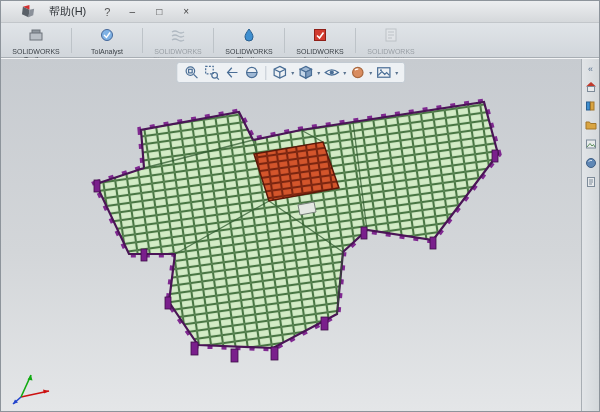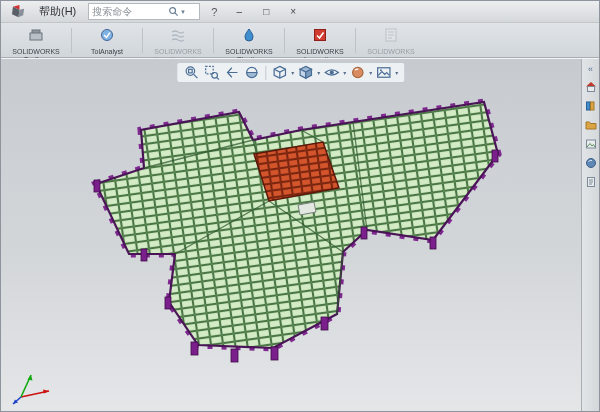--- a/index.html
+++ b/index.html
@@ -4,21 +4,21 @@
 <style>
   * { margin:0; padding:0; box-sizing:border-box; }
   html,body { width:600px; height:412px; overflow:hidden;
     font-family:"Liberation Sans", sans-serif; background:#d9dce0; }
   .app { width:600px; height:412px; display:flex; flex-direction:column;
     border:1px solid #8d949b; background:#d9dce0; }
 
   
   .titlebar { height:22px; flex:0 0 22px; display:flex; align-items:center;
     background:linear-gradient(#eceef0,#d5d8db); font-size:11px; color:#333;
-    padding:0 10px; gap:6px; border-bottom:1px solid #c2c6ca; }
+    padding:0 20px; gap:6px; border-bottom:1px solid #c2c6ca; }
   .tb-left { display:flex; align-items:center; gap:7px; }
   .app-logo { display:flex; align-items:center; }
   .menu-item { padding:1px 6px; color:#2f3338; cursor:default; }
   .tb-title { flex:1; text-align:center; font-size:11px; color:#4a4e53;
     white-space:nowrap; overflow:hidden; text-overflow:ellipsis; }
   .tb-right { display:flex; align-items:center; gap:5px; }
   .search { display:flex; align-items:center; background:#fff;
     border:1px solid #b3b9bf; height:17px; width:112px; padding:0 3px; gap:2px; }
   .search input { border:none; outline:none; width:74px; font-size:10px;
     color:#555; background:transparent; font-family:"Liberation Sans",sans-serif; }
@@ -75,30 +75,20 @@
       <span class="app-logo">
         <svg width="15" height="15" viewBox="0 0 16 16">
           <polygon points="2,3 9,1 9,6" fill="#d32f2f"></polygon>
           <polygon points="2,3 9,6 8,14 1,11" fill="#5a6068"></polygon>
           <polygon points="9,6 14,5 13,12 8,14" fill="#8a9099"></polygon>
         </svg>
       </span>
       <span class="menu-item">帮助(H)</span>
     </div>
     <div class="tb-right">
-      <div class="search">
-        <input placeholder="搜索命令" style="">
-        <span style="display:flex;">
-          <svg width="11" height="11" viewBox="0 0 12 12" style="stroke:#6b7f93;fill:none;stroke-width:1.3;">
-            <circle cx="5" cy="5" r="3.2"></circle>
-              <line x1="7.5" y1="7.5" x2="10.5" y2="10.5"></line>
-          </svg>
-        </span>
-        <span class="chev">▾</span>
-      </div>
       <span class="tbbtn">?</span>
       <span class="winbtn">–</span>
       <span class="winbtn">□</span>
       <span class="winbtn close">×</span>
     </div>
   </div>
 
   <div class="ribbon">
 
     <div class="rtab">

